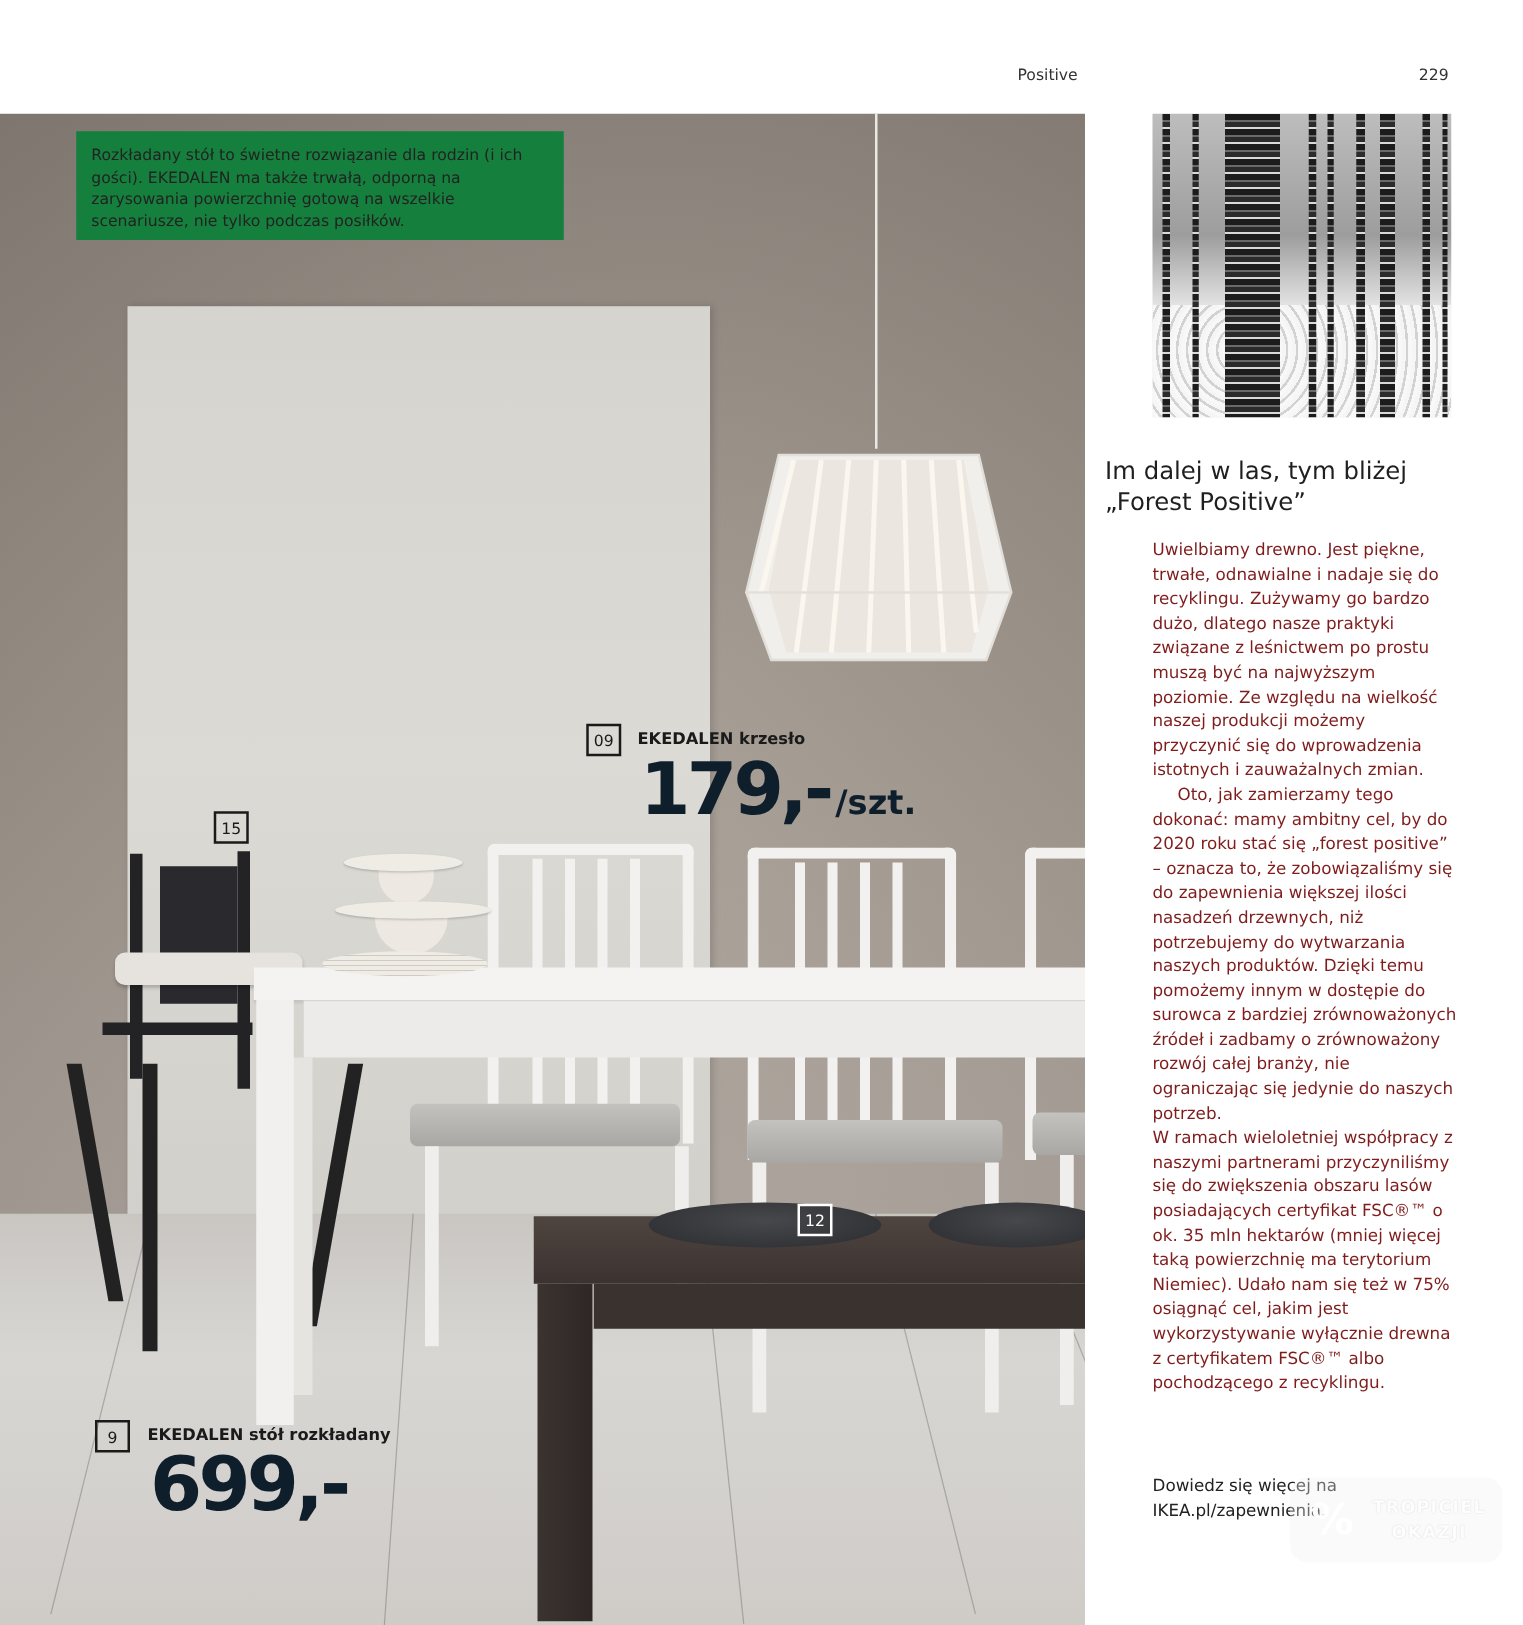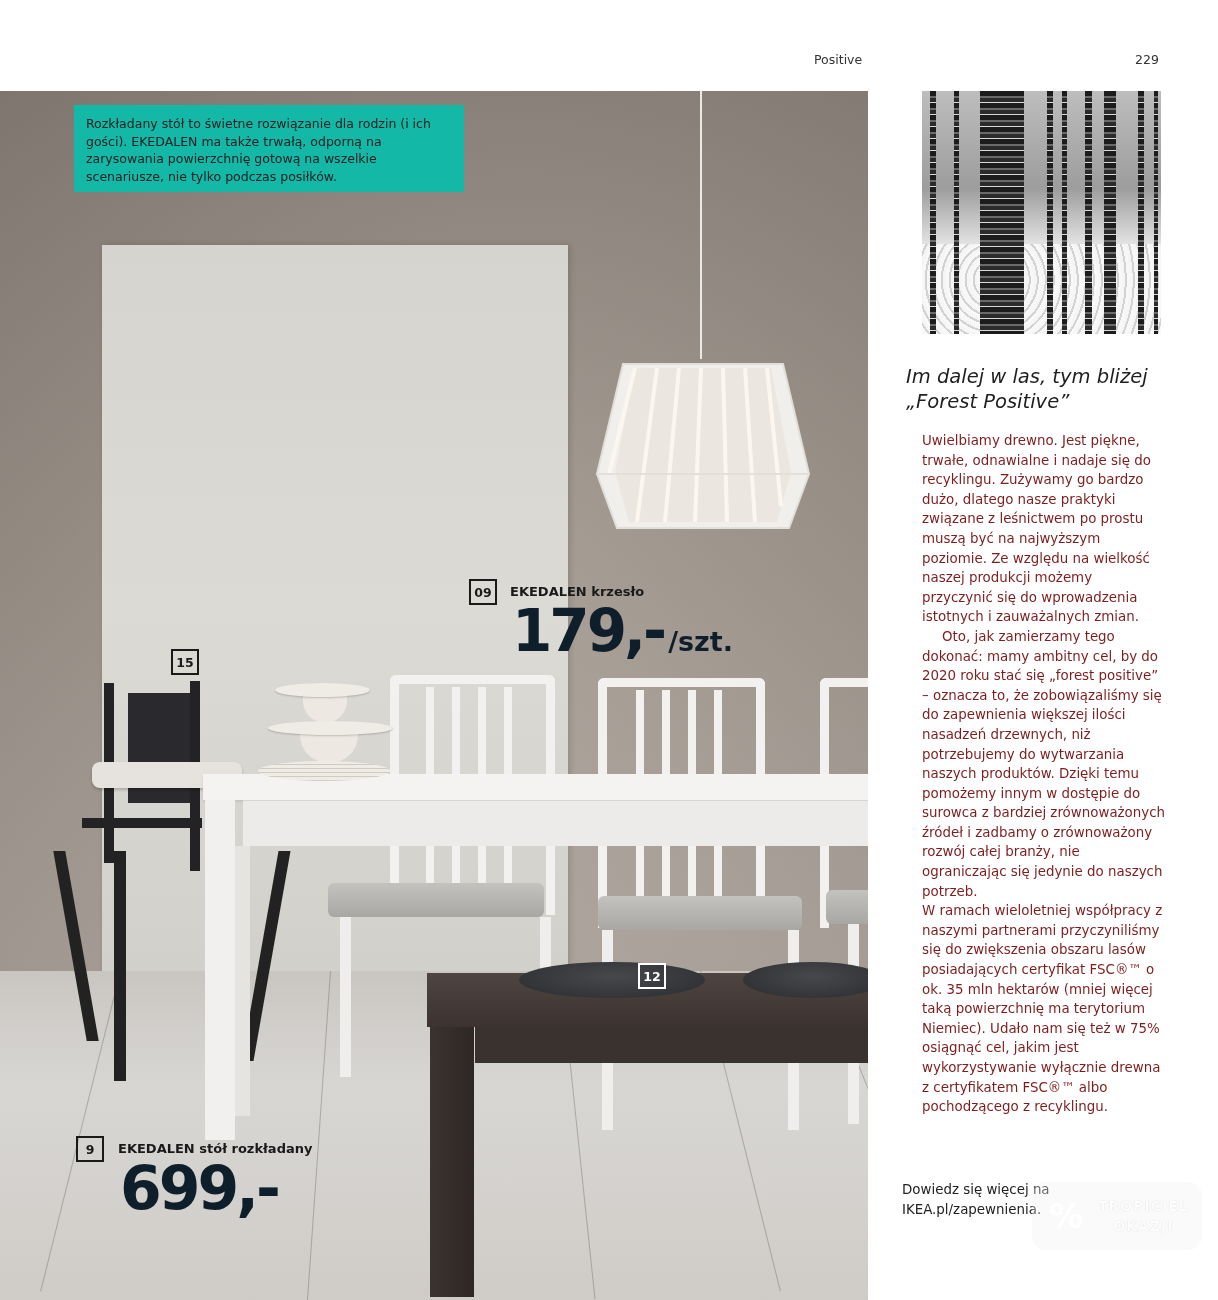--- a/index.html
+++ b/index.html
@@ -48,42 +48,42 @@
   .bowl1 { position: absolute; left: 275px; top: 592px; width: 95px; height: 14px; border-radius: 50%; background: #efece6; box-shadow: 0 1px 2px rgba(0,0,0,0.2); }
   .bowl1b { position: absolute; left: 303px; top: 600px; width: 44px; height: 32px; border-radius: 0 0 22px 22px; background: #ede9e2; }
   .bowl2 { position: absolute; left: 268px; top: 630px; width: 125px; height: 14px; border-radius: 50%; background: #efece6; box-shadow: 0 1px 2px rgba(0,0,0,0.2); }
   .bowl2b { position: absolute; left: 300px; top: 638px; width: 58px; height: 34px; border-radius: 0 0 28px 28px; background: #ede9e2; }
 
   .bench-top { position: absolute; left: 427px; top: 882px; width: 441px; height: 54px; background: linear-gradient(180deg,#4e4440,#3c3330); }
   .bench-apron { position: absolute; left: 475px; top: 936px; width: 393px; height: 36px; background: #3a322f; }
   .bench-leg { position: absolute; left: 430px; top: 936px; width: 44px; height: 270px; background: linear-gradient(90deg,#3b3330,#2e2725); }
   .cushion { position: absolute; border-radius: 50%; background: radial-gradient(ellipse at 50% 40%, #46484c, #2b2c2f); height: 36px; }
 
-  .caption-box { position: absolute; left: 74px; top: 105px; width: 390px; height: 87px; background: #14b8a6;
+  .caption-box { position: absolute; left: 61px; top: 105px; width: 390px; height: 87px; background: #15803d;
                  padding: 10px 12px; font-size: 12.5px; line-height: 17.5px; color: #222; }
 
-  .item-num { position: absolute; width: 28px; height: 26px; border: 2px solid #1a1a1a; font-size: 12.5px; font-weight: bold;
+  .item-num { position: absolute; width: 28px; height: 26px; border: 2px solid #1a1a1a; font-size: 12.5px; font-weight: normal;
               display: flex; align-items: center; justify-content: center; color: #1a1a1a; }
   .item-num.light { border-color: #ffffff; color: #ffffff; }
   .product-name { position: absolute; font-size: 13px; font-weight: bold; color: #1a1a1a; white-space: nowrap; }
   .price { position: absolute; font-family: "DejaVu Sans", sans-serif; font-weight: bold; color: #0f1e2b; letter-spacing: -3px; line-height: 1; }
   .price-suffix { font-size: 27px; letter-spacing: 0; margin-left: 4px; }
 
   
   .forest-photo { position: absolute; left: 922px; top: 91px; width: 239px; height: 243px; overflow: hidden;
                   background: linear-gradient(180deg, #bdbdbd 0%, #9d9d9d 40%, #e9e9e9 65%, #f3f3f3 100%); }
   .tree { position: absolute; bottom: 0; background: repeating-linear-gradient(180deg, #1c1c1c 0 5px, #6a6a6a 5px 7px, #2b2b2b 7px 11px, #d9d9d9 11px 12px); }
   .snow-ground { position: absolute; left: 0; bottom: 0; width: 100%; height: 90px;
                  background: repeating-radial-gradient(circle at 30% 40%, #f6f6f6 0 3px, #cfcfcf 3px 5px, #f9f9f9 5px 8px); opacity: 0.9; }
 
-  .article-title { position: absolute; left: 906px; top: 364px; width: 260px; font-size: 19.5px; line-height: 25px; color: #1f1f1f; font-style: italic; }
+  .article-title { position: absolute; left: 884px; top: 364px; width: 260px; font-size: 19.5px; line-height: 25px; color: #1f1f1f; }
   .article-body { position: absolute; left: 922px; top: 431px; width: 245px; font-size: 13.4px; line-height: 19.6px; color: #7f1d1d; }
   .article-body p { margin: 0; }
   .article-body .indent { text-indent: 20px; }
-  .article-cta { position: absolute; left: 902px; top: 1180px; width: 245px; font-size: 13.4px; line-height: 19.6px; color: #222; }
+  .article-cta { position: absolute; left: 922px; top: 1180px; width: 245px; font-size: 13.4px; line-height: 19.6px; color: #222; }
 
   .watermark { position: absolute; left: 1032px; top: 1182px; width: 170px; height: 68px; border-radius: 14px;
                background: rgba(240,240,240,0.35); display: flex; align-items: center; }
   .watermark-logo { width: 48px; height: 48px; margin-left: 10px; color: rgba(255,255,255,0.95); font-size: 34px; line-height: 48px; text-align: center; font-weight: bold; }
   .watermark-text { margin-left: 8px; color: rgba(255,255,255,0.95); font-weight: bold; font-size: 14px; line-height: 20px; letter-spacing: 1px; text-align: center; text-shadow: 0 0 1px #ccc; }
 </style>
 </head>
 <body>
 
 <div class="running-head">Positive</div>

